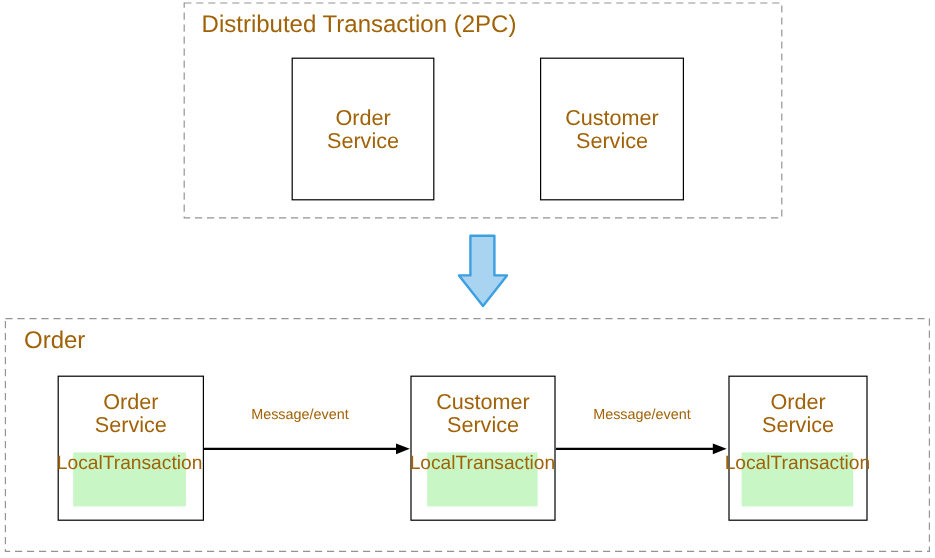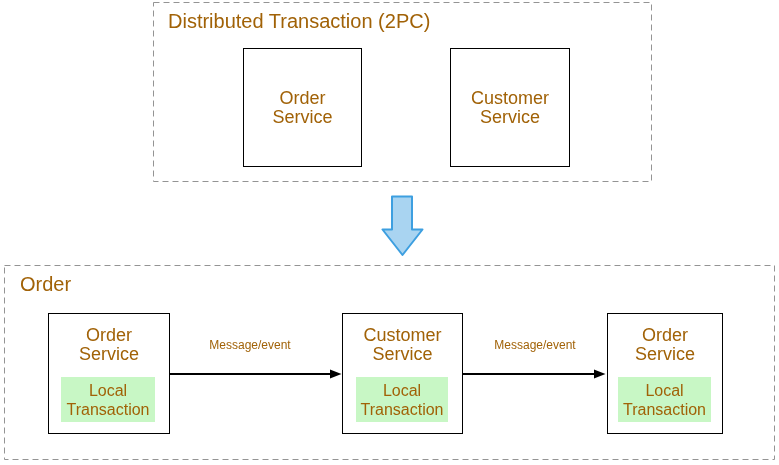--- a/index.html
+++ b/index.html
@@ -41,21 +41,21 @@
     justify-content: center;
   }
   .node.top-label {
     padding-top: 12px;
   }
   .node-label { display: block; }
   .sub-box {
     box-sizing: border-box;
     background: #c8f7c5;
     display: flex;
-    flex-direction: column;
+    flex-direction: row;
     justify-content: center;
     text-align: center;
     font-size: 16px;
     line-height: 19px;
   }
   .edge-label {
     text-align: center;
     font-size: 12px;
     line-height: 19px;
     white-space: nowrap;

